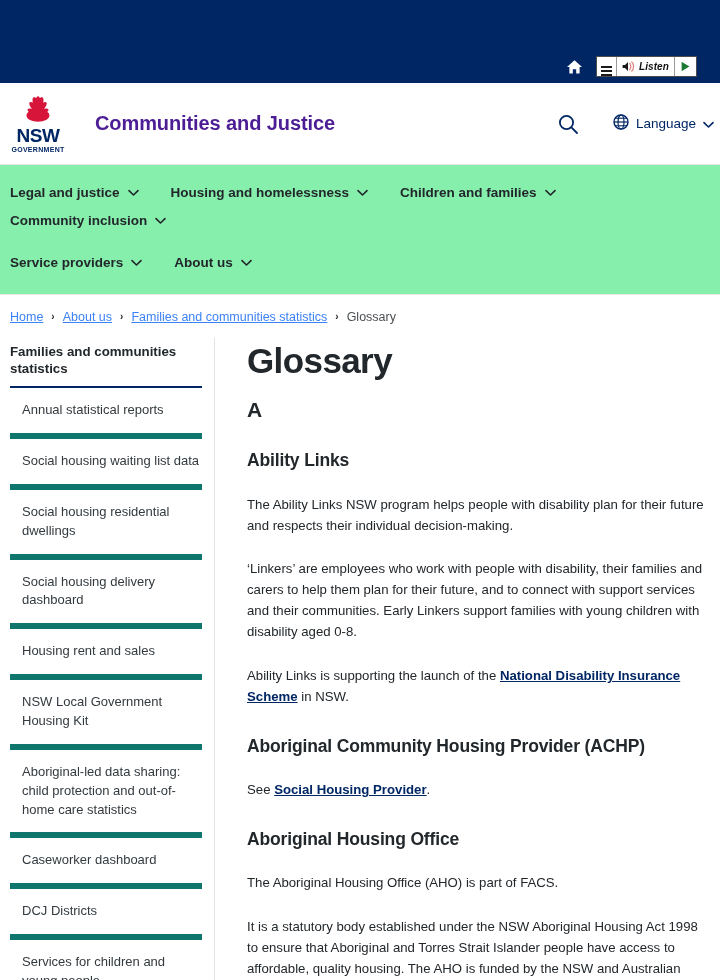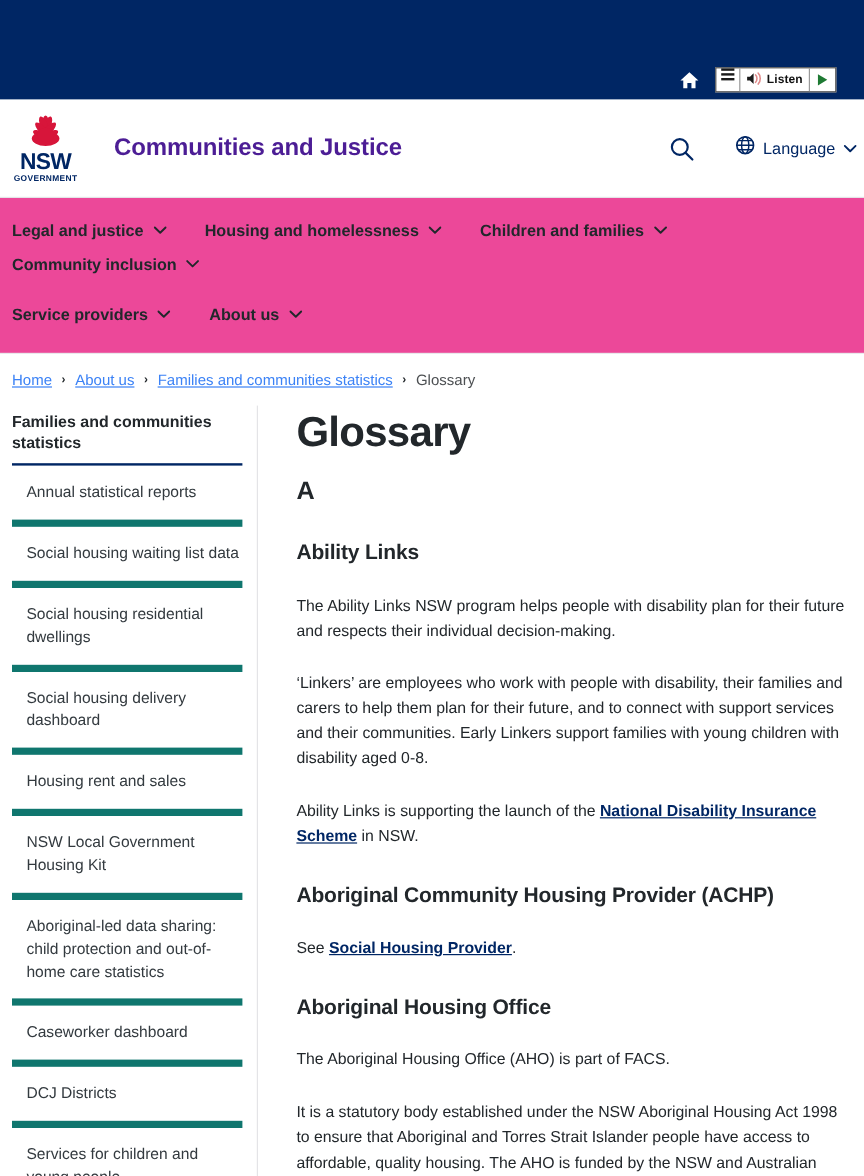--- a/index.html
+++ b/index.html
@@ -37,23 +37,24 @@
   .listen-widget {
     display: flex;
     align-items: stretch;
     height: 21px;
     background: #ffffff;
     border: 1px solid #4c4c4c;
   }
   .listen-seg {
     display: flex;
     align-items: center;
-    justify-content: flex-start;
+    justify-content: flex-end;
     padding: 0 5px;
     cursor: pointer;
+    font-style: italic;
   }
   .listen-seg + .listen-seg { border-left: 1px solid #9a9a9a; }
   .lw-burger { width: 19px; flex-direction: column; gap: 2px; padding: 0; }
   .lw-burger i { display: block; width: 11px; height: 2px; background: #1a1a1a; }
   .lw-listen { gap: 4px; }
   .lw-listen-label {
     font-size: 10px;
     font-weight: bold;
     color: #111;
     letter-spacing: 0.1px;
@@ -117,21 +118,21 @@
     align-items: center;
     gap: 7px;
     cursor: pointer;
     color: #002664;
   }
   .language-label { font-size: 13.5px; color: #002664; }
   .chev { display: inline-block; }
 
   
   .mainnav {
-    background: #ec4899;
+    background: #86efac;
     padding: 13px 0 18px 0;
     border-bottom: 1px solid #e9e9ec;
   }
   .mainnav-row {
     display: flex;
     align-items: center;
     flex-wrap: wrap;
     padding-left: 10px;
   }
   .mainnav-item {

